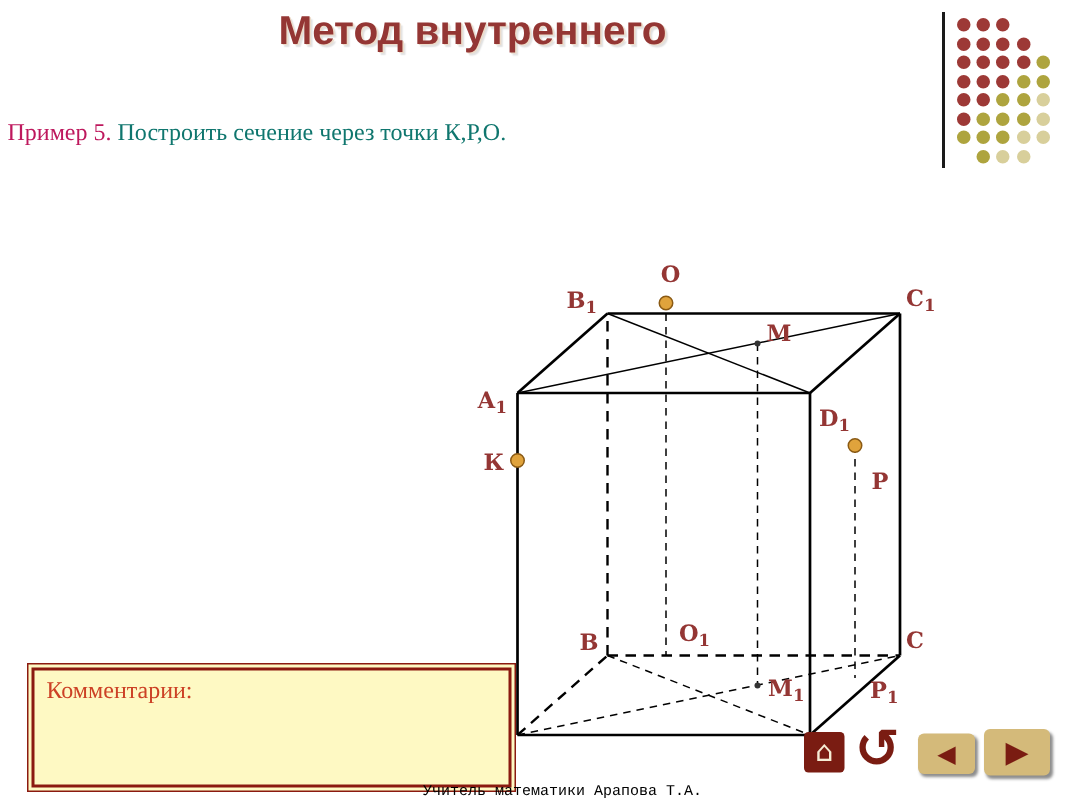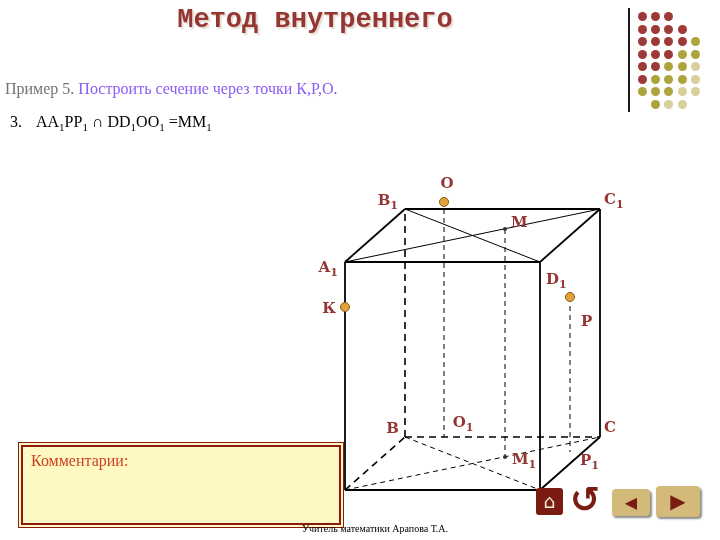--- a/index.html
+++ b/index.html
@@ -3,43 +3,43 @@
 <meta charset="utf-8">
 <style>
   html,body{margin:0;padding:0;}
   body{
     width:720px;height:540px;position:relative;background:#ffffff;
     font-family:"Liberation Serif", serif;overflow:hidden;
   }
   
   .title{
     position:absolute;left:55px;top:5px;width:520px;text-align:center;
-    font-family:Liberation Mono, monospace;font-weight:bold;font-size:27px;line-height:1.12;
+    font-family:Liberation Sans, sans-serif;font-weight:bold;font-size:27px;line-height:1.12;
     color:#943634;text-shadow:1px 1px 0 #eddcca,2px 2px 1px rgba(0,0,0,0.12);
   }
   
   .subtitle{position:absolute;left:5px;top:80px;font-size:16px;}
-  .subtitle .prefix{color:#737373;}
-  .subtitle .rest{color:#8b5cf6;}
+  .subtitle .prefix{color:#be185d;}
+  .subtitle .rest{color:#0f766e;}
   
   .steps{position:absolute;left:10px;top:113px;font-size:16px;color:#000;}
   .step{margin-bottom:15px;}
   .step .num{display:inline-block;width:26px;}
   sub{font-size:11px;line-height:0;}
   
   .comments-box{
     position:absolute;left:18px;top:442px;width:320px;height:80px;
     border:1px solid #8b1a10;padding:2px;background:#fef9c3;
   }
   .comments-inner{width:100%;height:100%;border:2px solid #8b1a10;box-sizing:border-box;padding:5px 8px;}
   .comments-label{color:#cc4125;font-size:16px;}
   
   .footer{
     position:absolute;left:230px;top:523px;width:290px;text-align:center;
-    font-family:Liberation Serif, serif;font-size:10px;color:#000;
+    font-family:Liberation Mono, monospace;font-size:10px;color:#000;
   }
   
   #divider{position:absolute;left:628px;top:8px;width:2px;height:104px;background:#1a1a1a;}
   #dots-decoration{position:absolute;left:638px;top:12px;width:70px;height:102px;}
   .dot{position:absolute;width:9px;height:9px;border-radius:50%;}
   
   #figure-svg{position:absolute;left:0;top:0;}
   .edge{stroke:#000;stroke-width:1.8;fill:none;}
   .edge-hidden{stroke:#000;stroke-width:1.6;fill:none;stroke-dasharray:7 5;}
   .constr{stroke:#000;stroke-width:1;fill:none;}
@@ -73,23 +73,20 @@
 
 <div class="title">
   <div>Метод внутреннего</div>
 </div>
 
 <div class="subtitle">
   <span class="prefix">Пример 5.</span><span class="rest"> Построить сечение через точки К,Р,О.</span>
 </div>
 
 <div class="steps">
-  <div class="step">
-    <span class="num">3.</span><span>АА<sub>1</sub>РР<sub>1</sub> ∩ DD<sub>1</sub>ОО<sub>1</sub> =ММ<sub>1</sub></span>
-  </div>
 </div>
 
 <svg id="figure-svg" width="720" height="540" viewBox="0 0 720 540">
 
   <g>
     <line class="edge-hidden" x1="345" y1="490" x2="405" y2="437"></line>
     <line class="edge-hidden" x1="405" y1="437" x2="600" y2="437"></line>
     <line class="edge-hidden" x1="405" y1="437" x2="405" y2="209"></line>
   </g>
 

